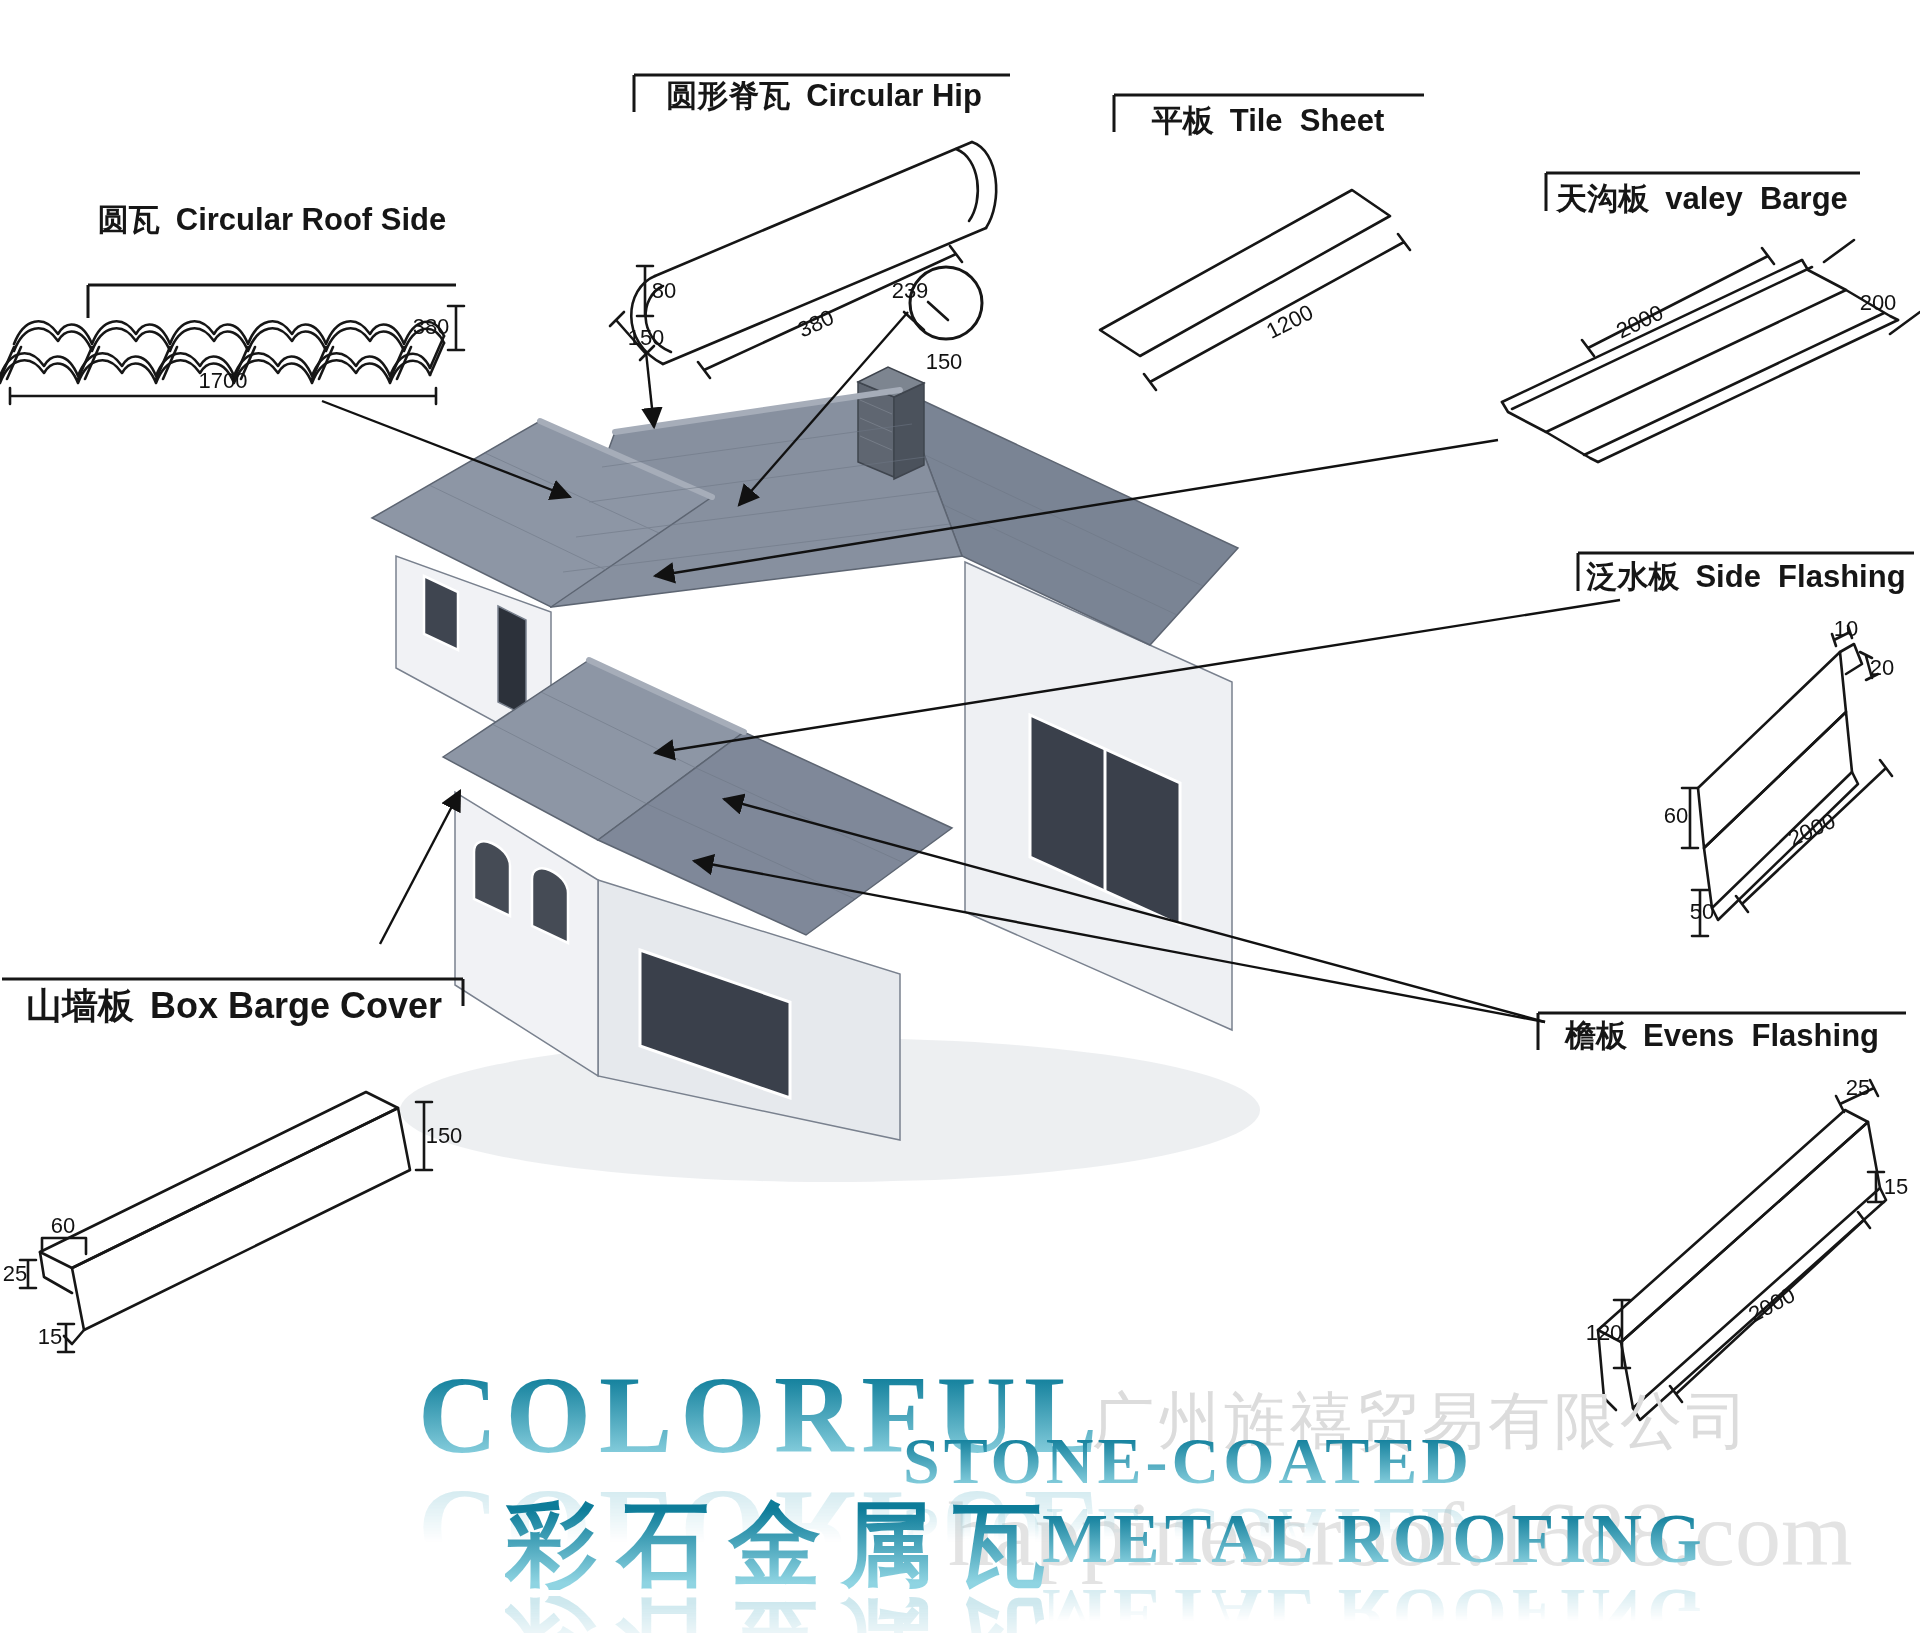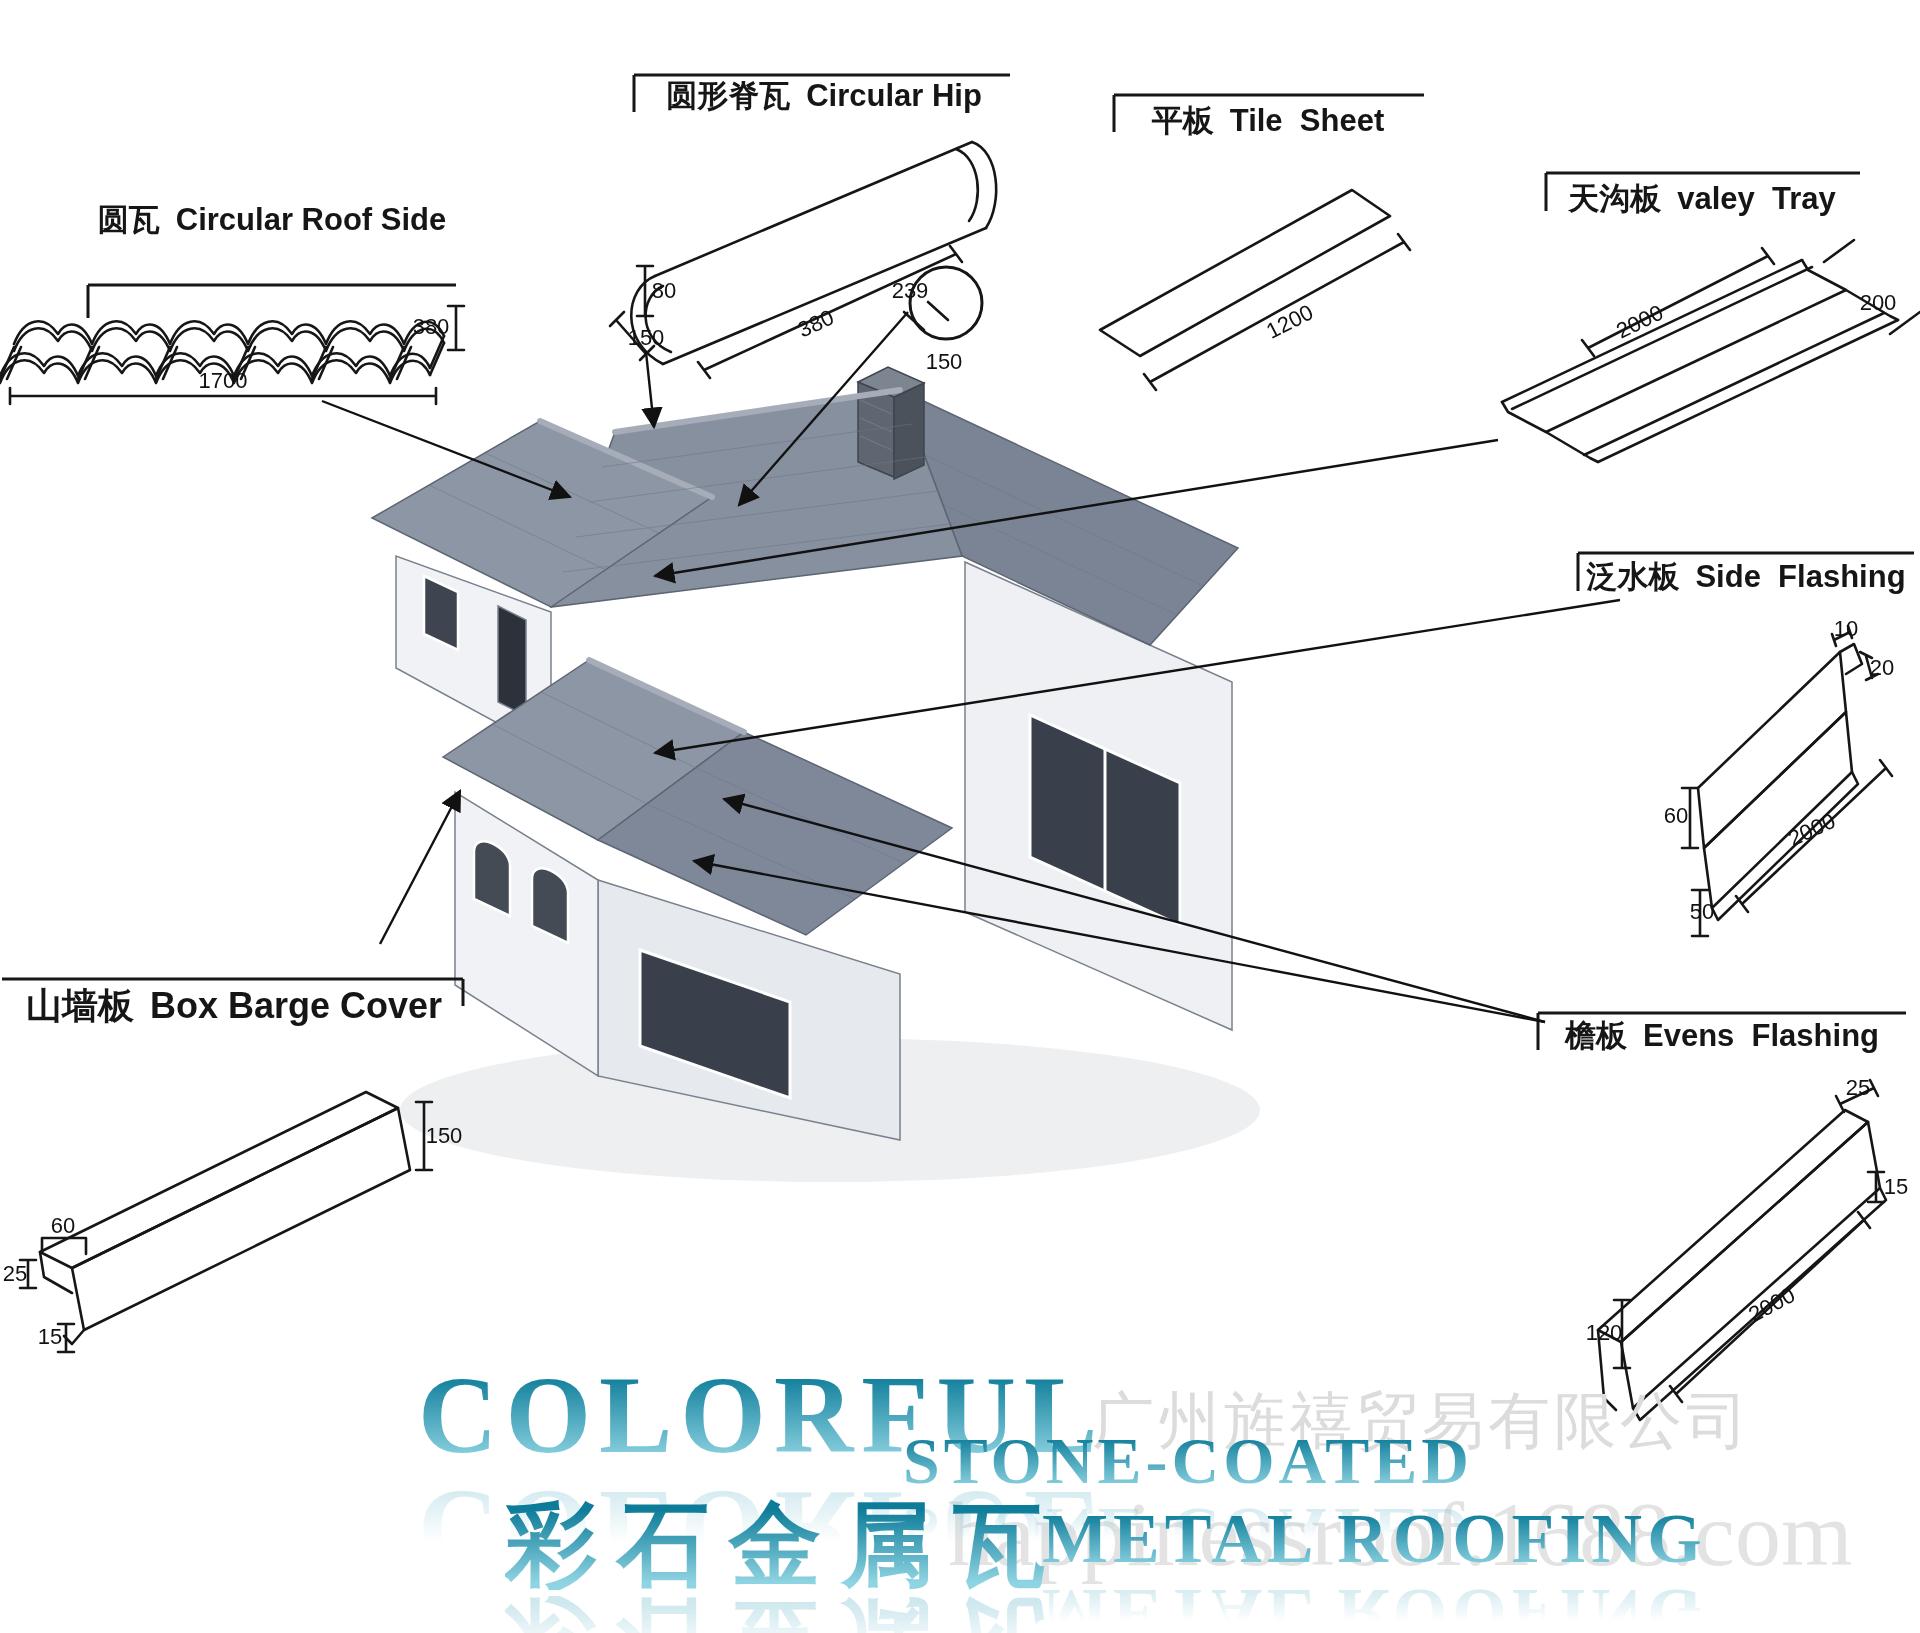--- a/index.html
+++ b/index.html
@@ -195,21 +195,21 @@
 <div class="clabel" style="left:824px;top:95px">
   <span>圆形脊瓦</span>
   <span>Circular Hip</span>
 </div>
 <div class="clabel" style="left:1268px;top:120px">
   <span>平板</span>
   <span>Tile  Sheet</span>
 </div>
 <div class="clabel" style="left:1702px;top:198px">
   <span>天沟板</span>
-  <span>valey  Tray</span>
+  <span>valey  Barge</span>
 </div>
 <div class="clabel" style="left:1746px;top:576px">
   <span>泛水板</span>
   <span>Side  Flashing</span>
 </div>
 <div class="clabel" style="left:234px;top:1006px;font-size:36px">
   <span>山墙板</span>
   <span>Box Barge Cover</span>
 </div>
 <div class="clabel" style="left:1722px;top:1035px">

